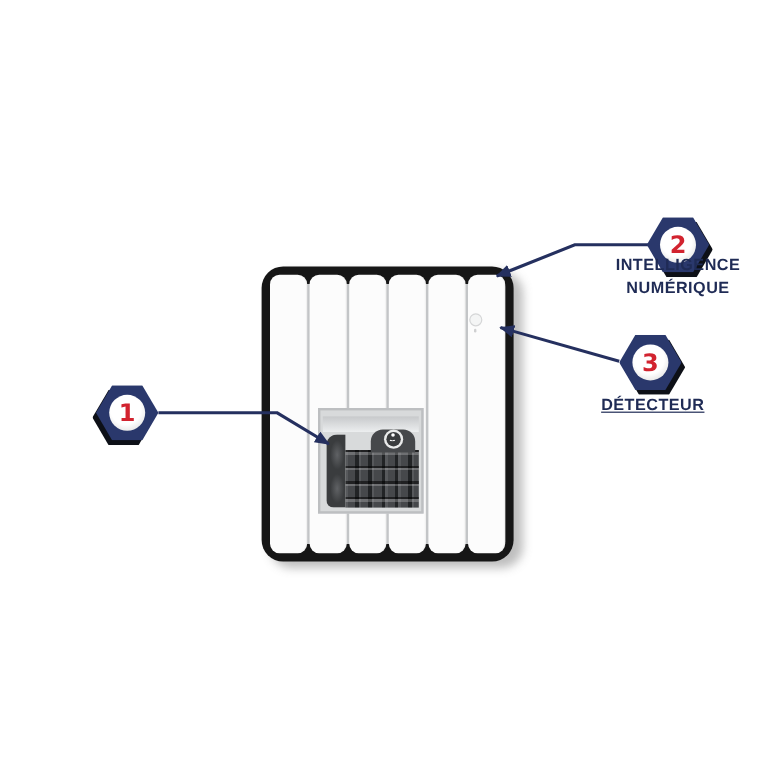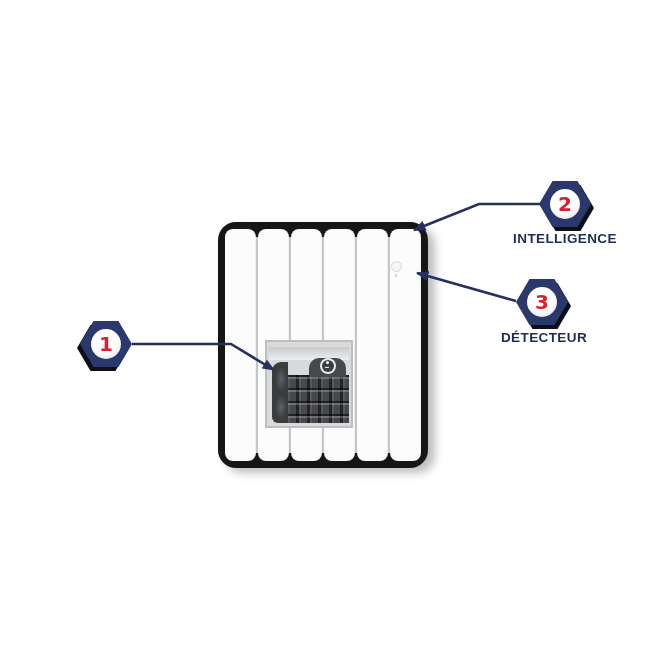--- a/index.html
+++ b/index.html
@@ -118,28 +118,29 @@
     </div>
   </div>
 
   <div class="badge badge-2" style="left:539px;top:181px;">
     <div class="hex-sh"></div>
     <div class="hex"></div>
     <div class="circle">
       <span class="num">2</span>
     </div>
   </div>
-  <div class="callout-label" style="left:485px;top:229px;">
+  <div class="callout-label" style="left:485px;top:211px;">
     <div>INTELLIGENCE</div>
+    <div>NUMÉRIQUE</div>
   </div>
 
   <div class="badge badge-3" style="left:516px;top:279px;">
     <div class="hex-sh"></div>
     <div class="hex"></div>
     <div class="circle">
       <span class="num">3</span>
     </div>
   </div>
-  <div class="callout-label" style="left:464px;top:328px;">
+  <div class="callout-label" style="left:464px;top:328px;text-decoration:underline;">
     <div>DÉTECTEUR</div>
   </div>
 
 </div>
 
 </body></html>

